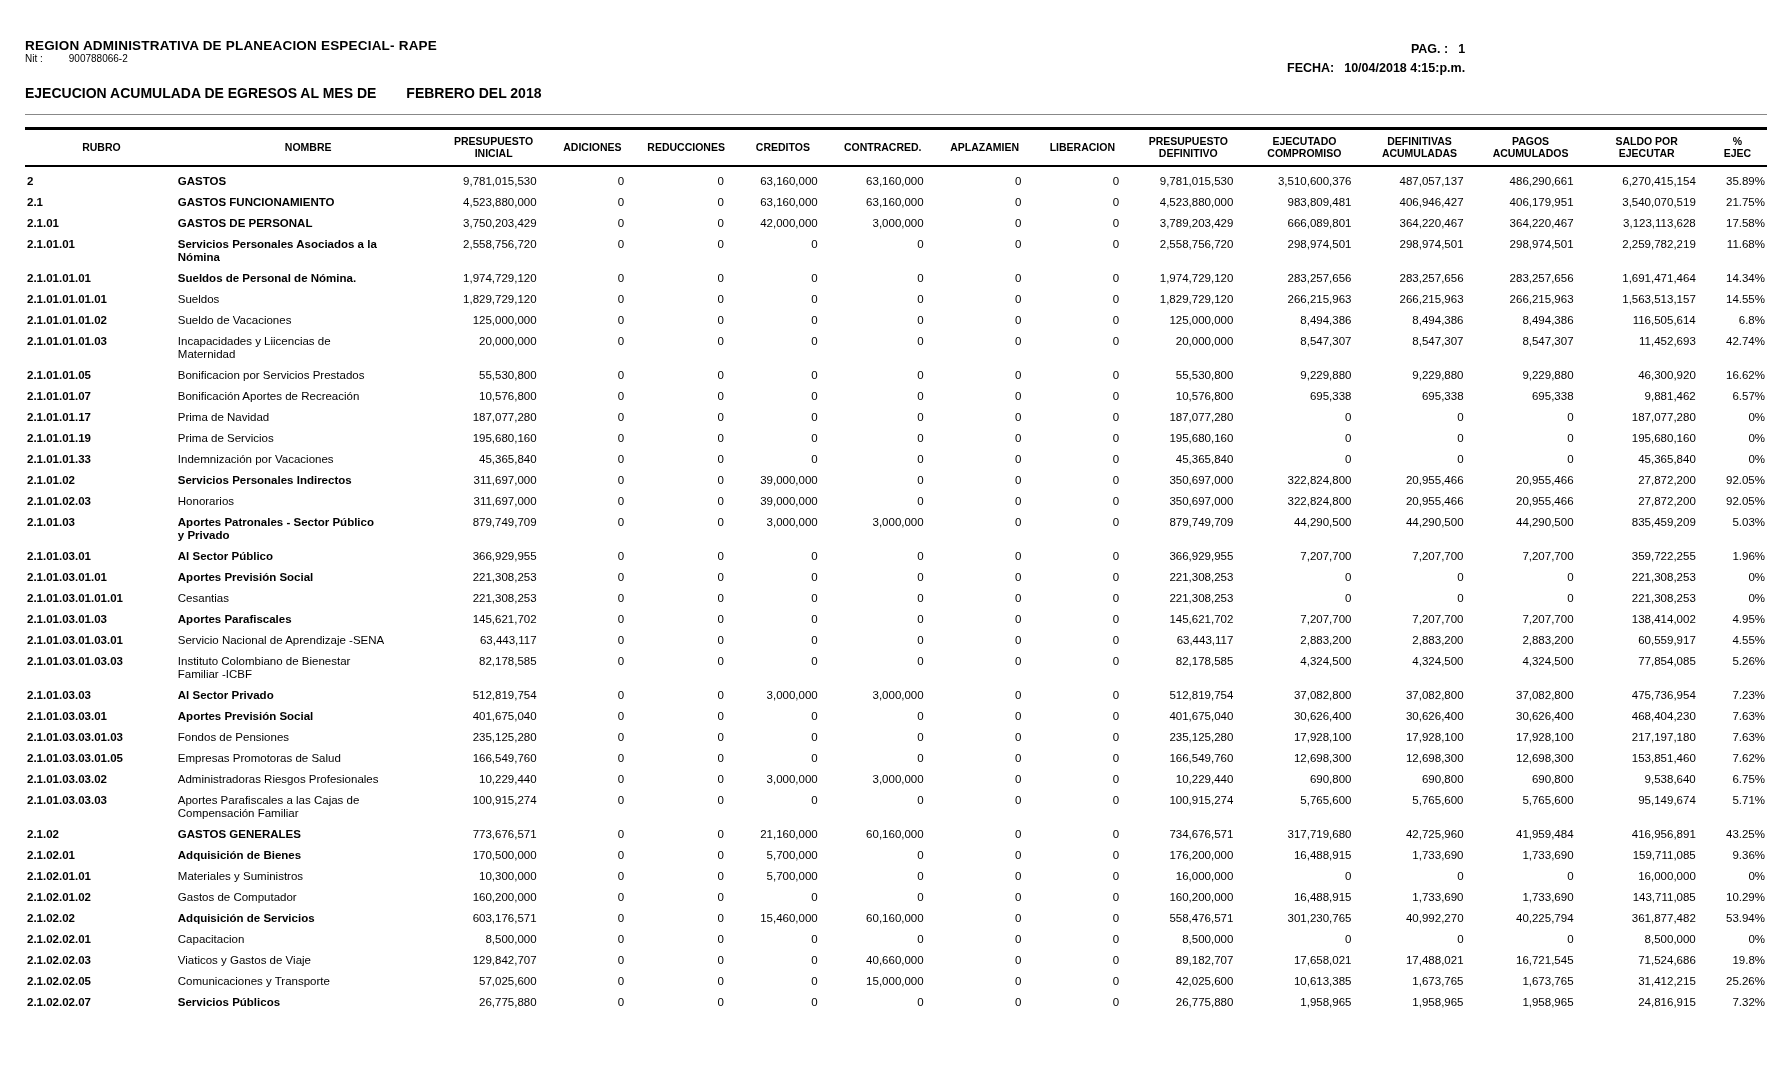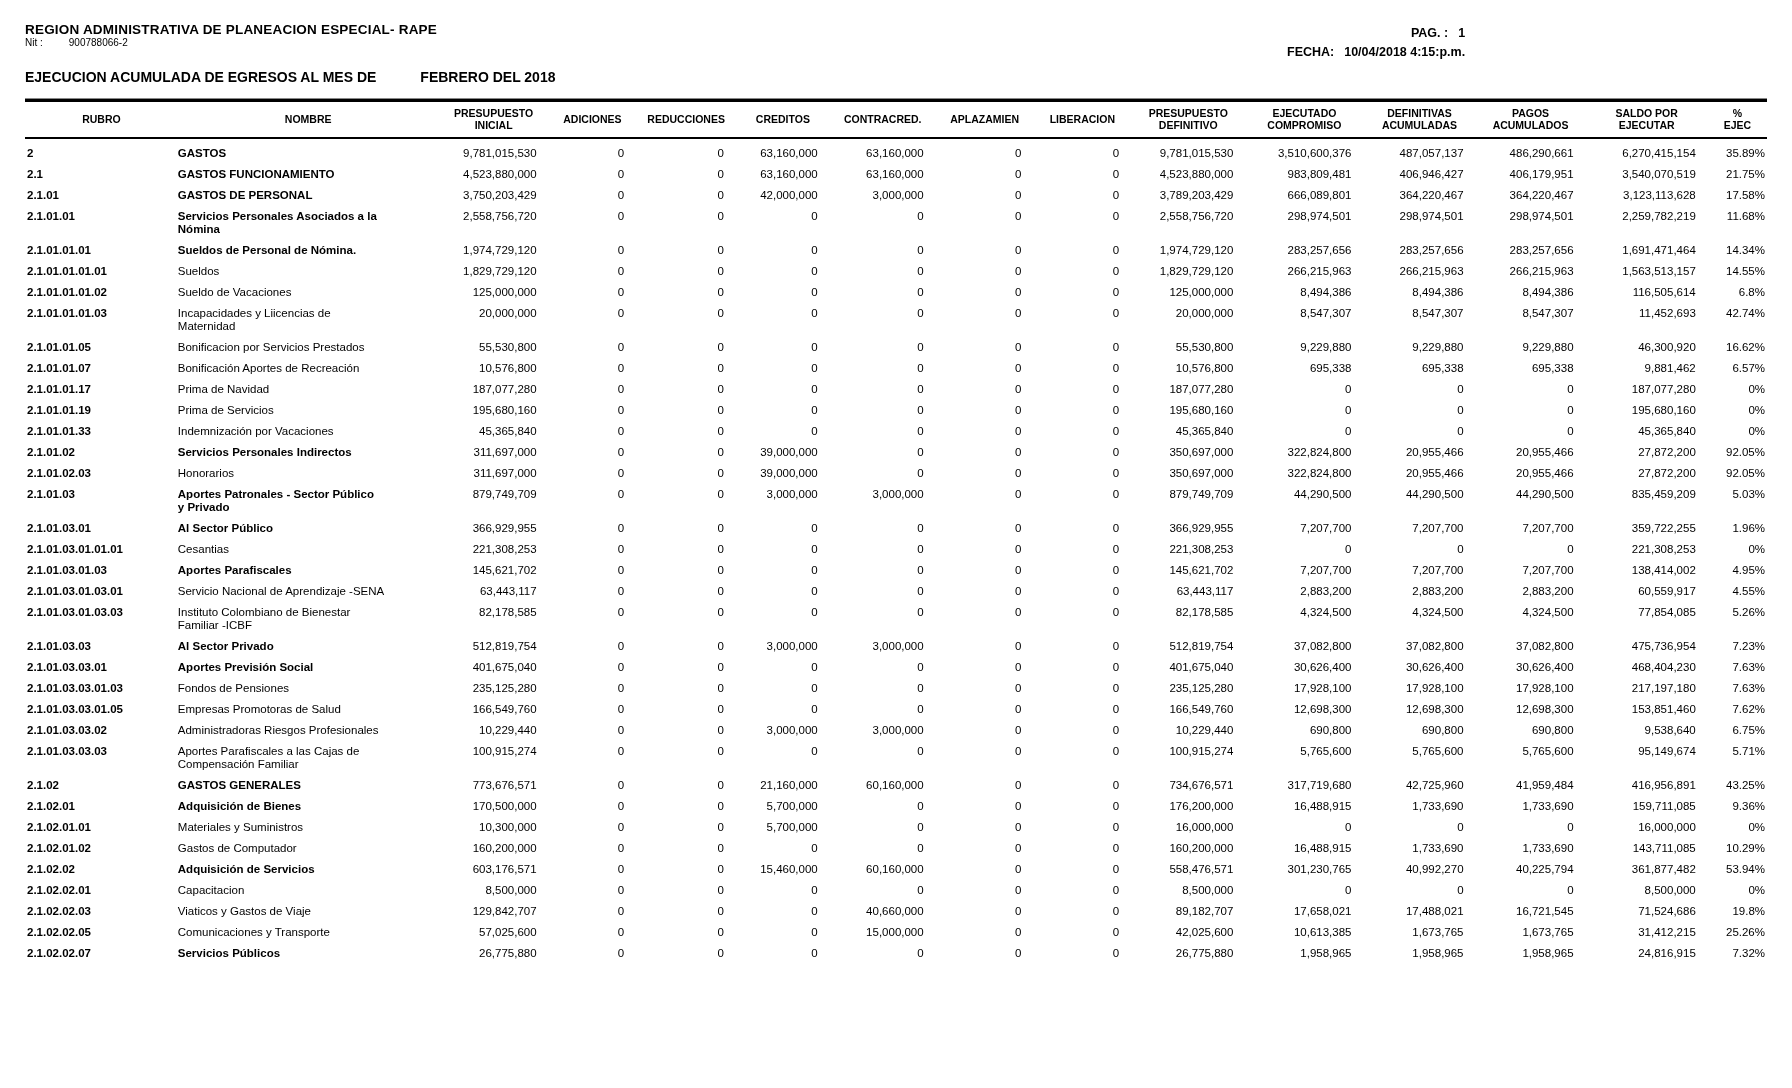--- a/index.html
+++ b/index.html
@@ -1,28 +1,28 @@
 <!DOCTYPE html>
 <html><head>
 <meta charset="utf-8">
 <style>
   html,body{margin:0;padding:0;background:#fff;}
   body{width:1792px;height:1088px;overflow:hidden;color:#000;
        font-family:"Liberation Sans",sans-serif;-webkit-font-smoothing:none;}
-  .page{padding:22px 25px 0 25px;position:relative;}
+  .page{padding:38px 25px 0 25px;position:relative;}
   .doc-header{position:relative;}
   .org{font-size:13.5px;font-weight:700;letter-spacing:.2px;}
   .nit{font-size:10px;font-weight:400;}
   .nit .nit-label{margin-right:26px;}
   .meta{position:absolute;left:1262px;top:2px;font-size:12.5px;font-weight:700;line-height:19px;text-align:right;}
   .meta .lbl{margin-right:10px;}
   .title{font-size:14px;font-weight:700;margin-top:21px;}
-  .title .month{margin-left:44px;}
+  .title .month{margin-left:30px;}
   .rule-thin{height:1px;background:#888;margin-top:13px;}
-  table{border-collapse:collapse;table-layout:fixed;width:1742px;margin-top:0;}
+  table{border-collapse:collapse;table-layout:fixed;width:1742px;margin-top:12px;}
   thead th{border-top:3px solid #000;border-bottom:2px solid #000;
            font-size:10.5px;font-weight:700;text-align:center;vertical-align:middle;
            padding:5px 1px 6px;line-height:12px;}
   thead th:first-child{text-align:center;}
   td{font-size:11.5px;vertical-align:top;line-height:13px;padding:4px 0 4px;}
   td.code{font-weight:700;padding-left:2px;}
   td.name{white-space:pre-line;padding-right:8px;}
   td.num{text-align:right;padding-right:12px;font-variant-numeric:tabular-nums;}
   td.pct{text-align:right;padding-right:2px;}
   tr.bold td.name{font-weight:700;}
@@ -376,20 +376,37 @@
           <td class="num">0</td>
           <td class="num">0</td>
           <td class="num">0</td>
           <td class="num">366,929,955</td>
           <td class="num">7,207,700</td>
           <td class="num">7,207,700</td>
           <td class="num">7,207,700</td>
           <td class="num">359,722,255</td>
           <td class="pct">1.96%</td>
         </tr>
+        <tr class="bold">
+          <td class="code">2.1.01.03.01.01</td>
+          <td class="name">Aportes Previsión Social</td>
+          <td class="num">221,308,253</td>
+          <td class="num">0</td>
+          <td class="num">0</td>
+          <td class="num">0</td>
+          <td class="num">0</td>
+          <td class="num">0</td>
+          <td class="num">0</td>
+          <td class="num">221,308,253</td>
+          <td class="num">0</td>
+          <td class="num">0</td>
+          <td class="num">0</td>
+          <td class="num">221,308,253</td>
+          <td class="pct">0%</td>
+        </tr>
         <tr>
           <td class="code">2.1.01.03.01.01.01</td>
           <td class="name">Cesantias</td>
           <td class="num">221,308,253</td>
           <td class="num">0</td>
           <td class="num">0</td>
           <td class="num">0</td>
           <td class="num">0</td>
           <td class="num">0</td>
           <td class="num">0</td>

